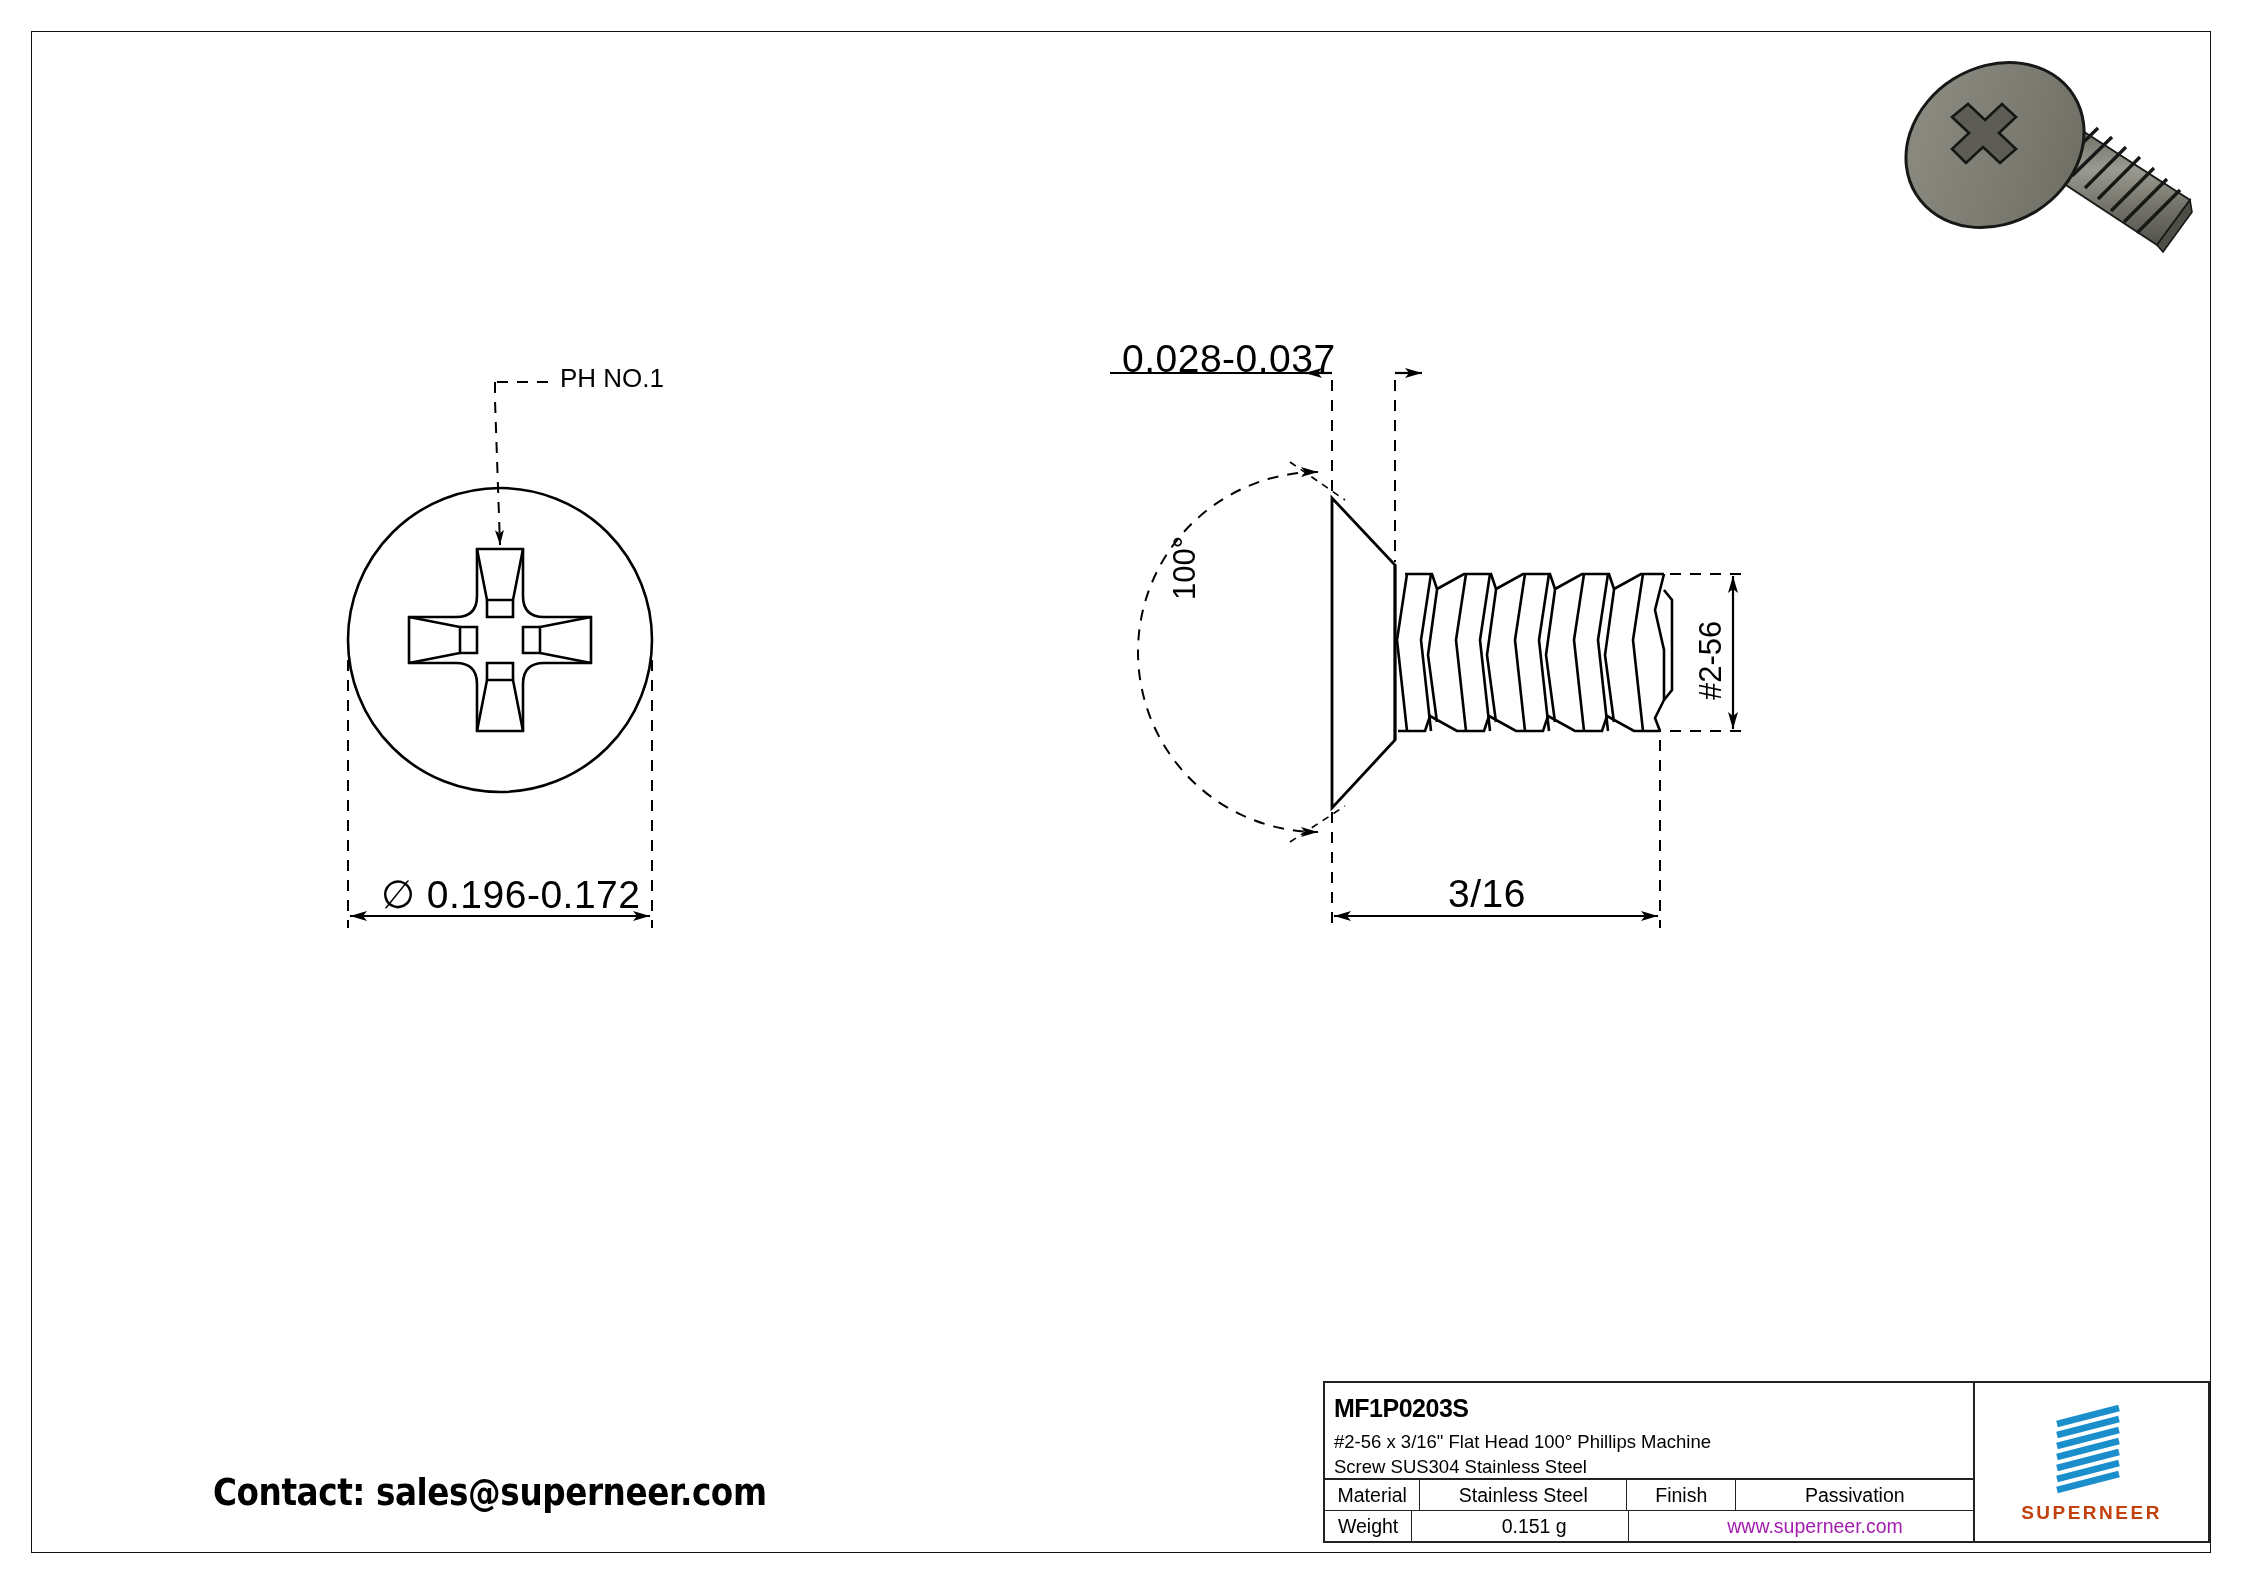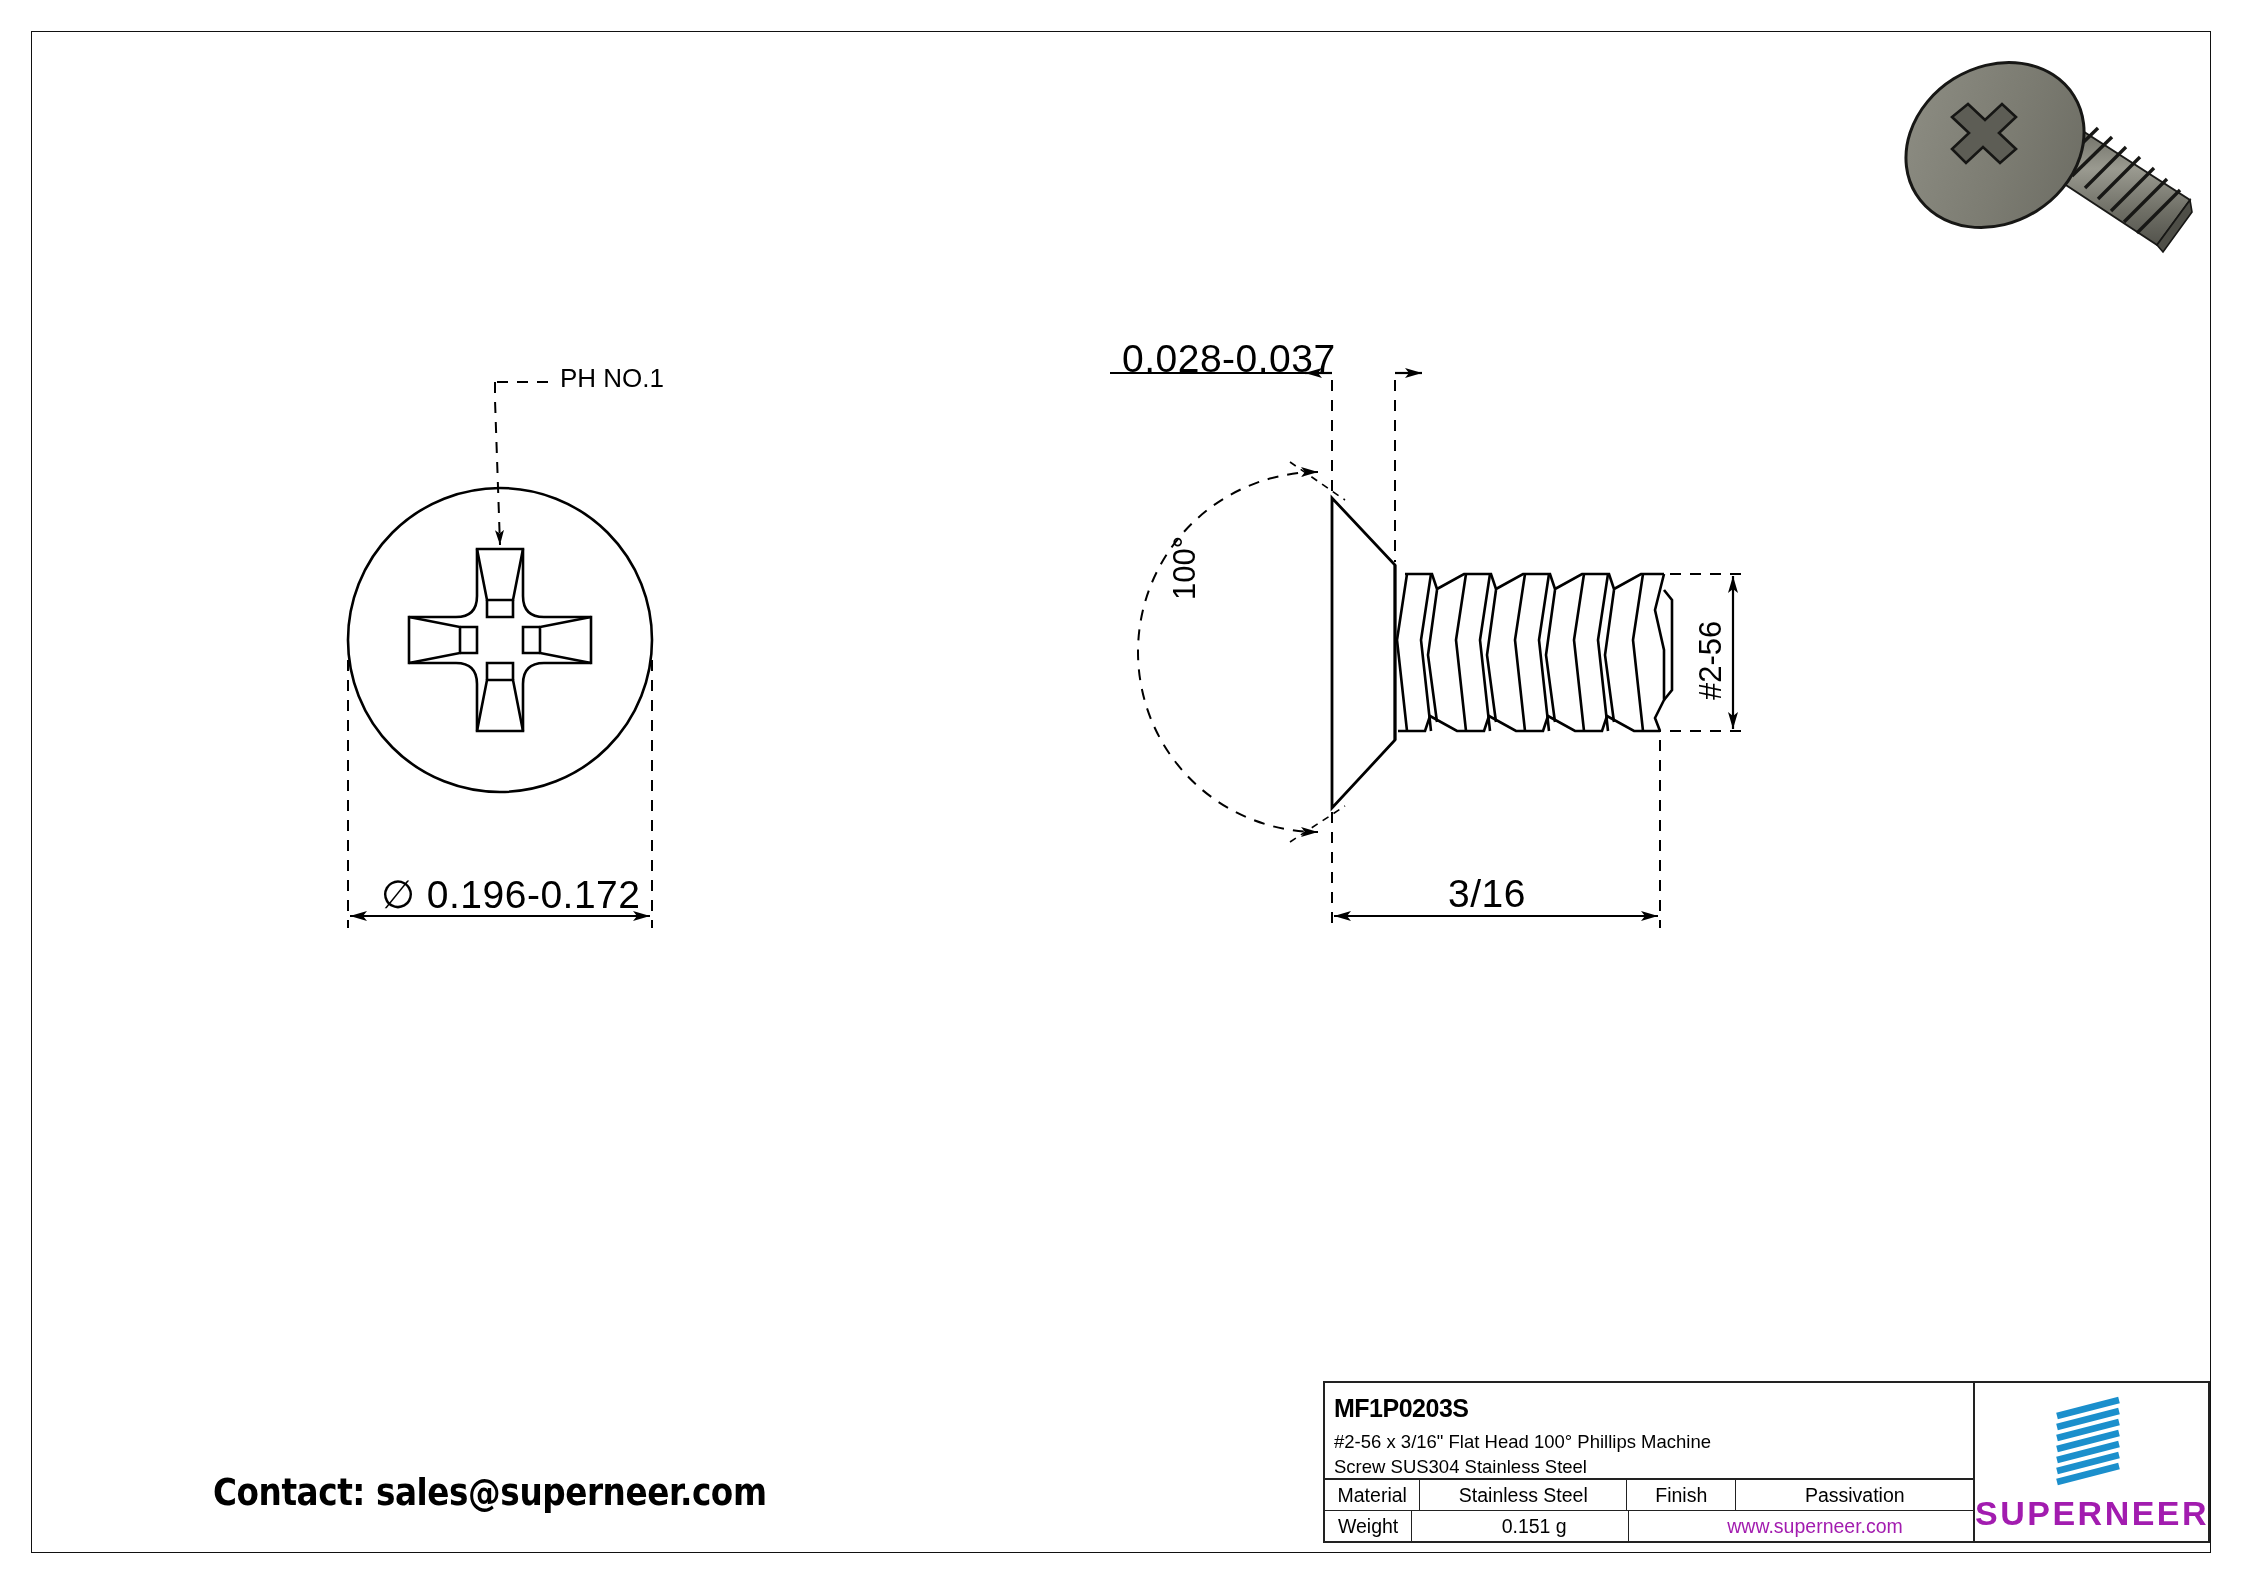--- a/index.html
+++ b/index.html
@@ -108,24 +108,24 @@
     flex-direction: column;
     align-items: center;
     justify-content: center;
   }
   #logo-mark {
     width: 86px;
     height: 92px;
     margin-top: 4px;
   }
   #logo-word {
-    font-size: 34px;
+    font-size: 19px;
     font-weight: bold;
     letter-spacing: 2.5px;
-    color: #a21caf;
+    color: #c2410c;
     margin-top: 6px;
   }
   
   #contact-line {
     position: absolute;
     left: 213px;
     top: 1470px;
     font-family: "DejaVu Sans", sans-serif;
     font-size: 38px;
     font-weight: 600;

